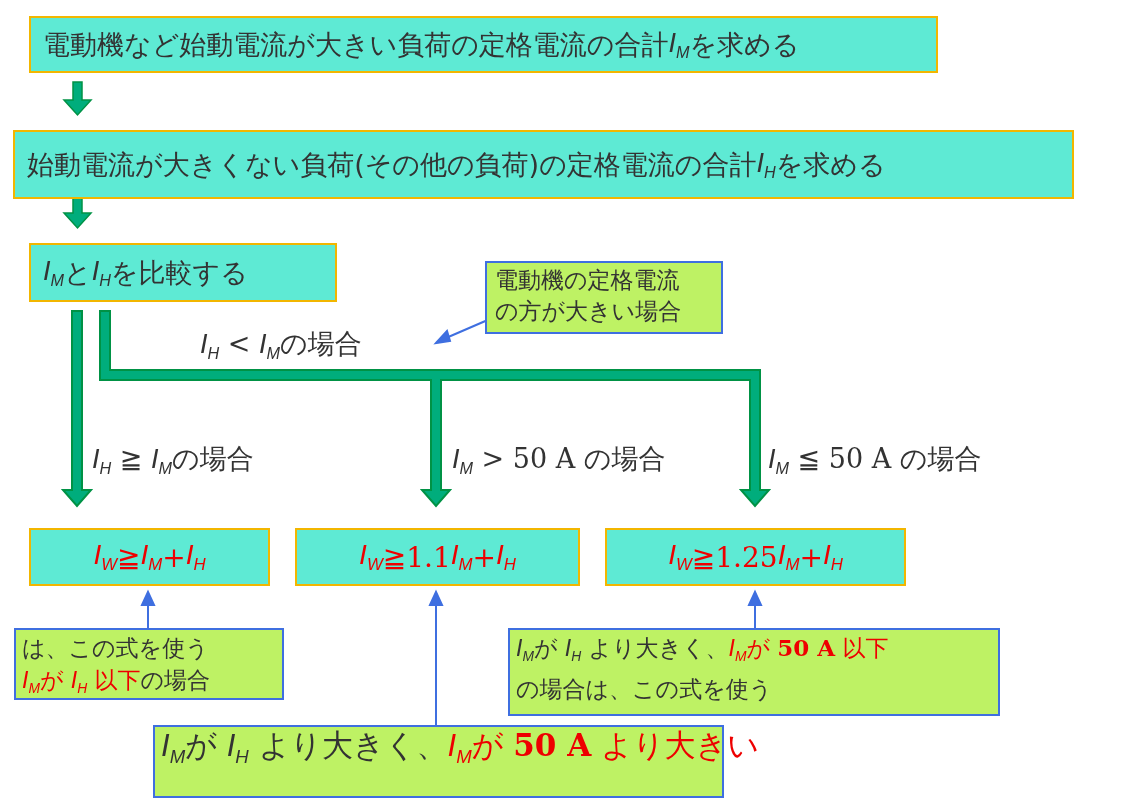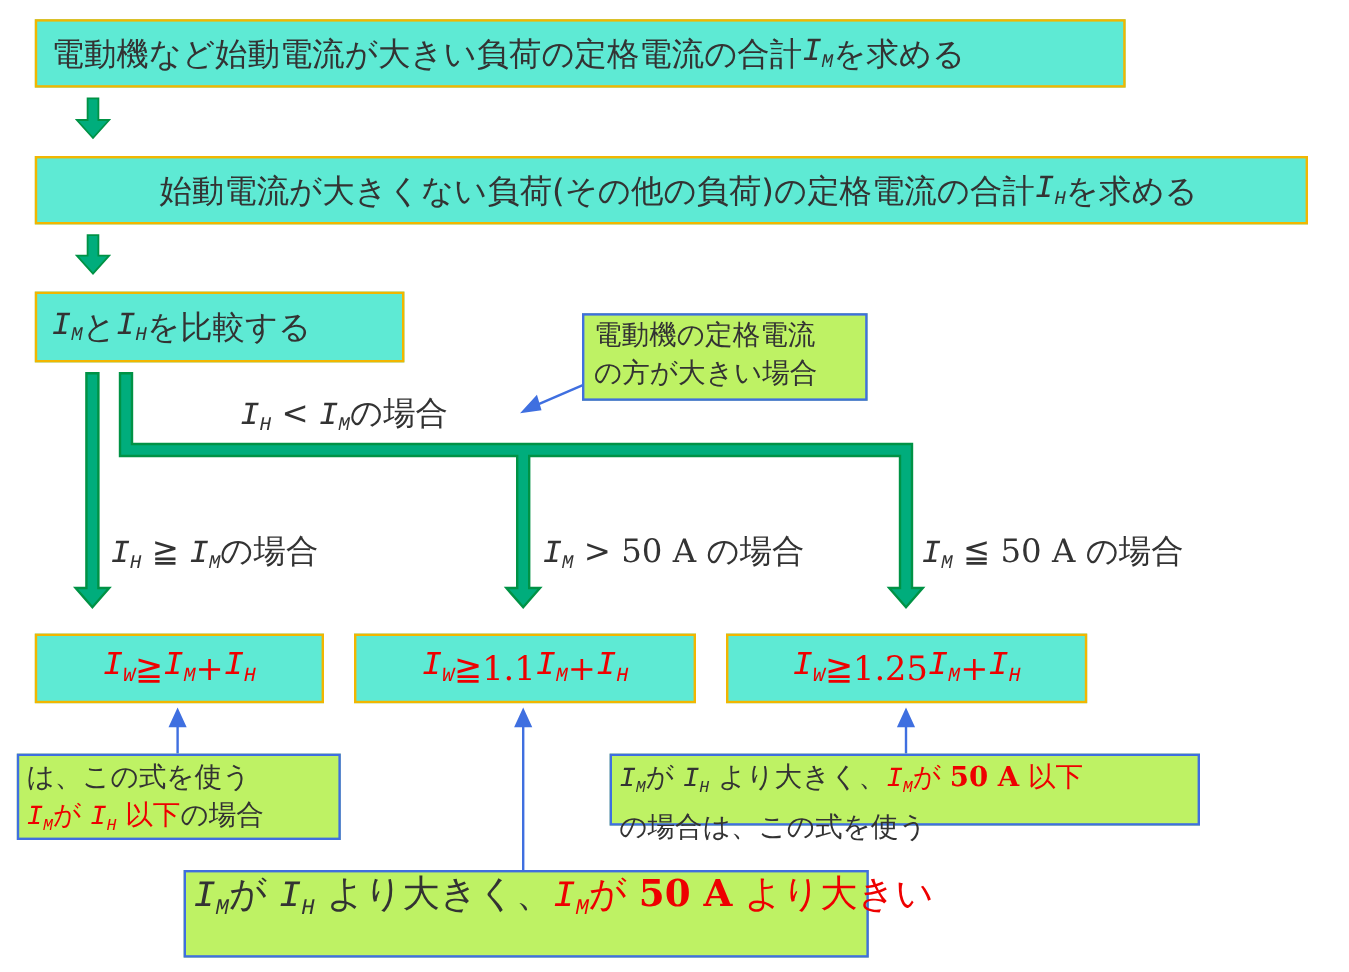--- a/index.html
+++ b/index.html
@@ -6,21 +6,21 @@
     body { width: 1124px; height: 810px; position: relative; overflow: hidden;
            font-family: "DejaVu Sans", sans-serif; color: #333333; }
     .box { position: absolute; box-sizing: border-box; background: #5eead4;
            border: 2px solid #f2b600; display: flex; align-items: center;
            padding-left: 12px; white-space: nowrap; font-size: 27px; color: #333; }
     .fbox { justify-content: center; padding-left: 0; color: #ee0000;
             font-family: "DejaVu Serif", serif; font-size: 28px; }
     .note { position: absolute; box-sizing: border-box; background: #bef264;
             border: 2px solid #3f6fe0; padding: 2px 6px; font-size: 22px;
             line-height: 26px; color: #333; white-space: nowrap; }
-    .m { font-family: Liberation Mono, monospace; font-style: italic; }
+    .m { font-family: Liberation Sans, sans-serif; font-style: italic; }
     .m sub { font-size: 0.6em; vertical-align: -0.35em; }
     .up { font-family: "DejaVu Serif", serif; font-style: normal; }
     .bold { font-family: "DejaVu Serif", serif; font-weight: bold; }
     .red { color: #ee0000; }
     .lbl { position: absolute; font-size: 27px; color: #333; white-space: nowrap; }
     svg.layer { position: absolute; left: 0; top: 0; }
   </style>
 </head>
 <body>
 
@@ -47,21 +47,21 @@
     <path d="M749 605 L755 592 L761 605 Z"></path>
   </g>
 </svg>
 
 <div class="box" style="left:29px; top:16px; width:909px; height:57px;">
   <span>電動機など始動電流が大きい負荷の定格電流の合計 </span>
   <span class="m"><span>I</span><sub>M</sub></span>
   <span>を求める</span>
 </div>
 
-<div class="box" style="left:29px; top:130px; width:1061px; height:57px;justify-content:center;">
+<div class="box" style="left:13px; top:130px; width:1061px; height:69px;">
   <span>始動電流が大きくない負荷(その他の負荷)の定格電流の合計 </span>
   <span class="m"><span>I</span><sub>H</sub></span>
   <span>を求める</span>
 </div>
 
 <div class="box" style="left:29px; top:243px; width:308px; height:59px;">
   <span class="m"><span>I</span><sub>M</sub></span>
   <span>と</span>
   <span class="m"><span>I</span><sub>H</sub></span>
   <span>を比較する</span>
@@ -115,21 +115,21 @@
     <span class="m"><span>I</span><sub>H</sub></span>
 </div>
 
 <div class="note" style="left:14px; top:628px; width:270px; height:72px; font-size:23px; line-height:32px;">
   <div>は、この式を使う</div>
   <div>
     <span class="m red"><span>I</span><sub>M</sub></span><span class="red">が</span> <span class="m red"><span>I</span><sub>H</sub></span> <span class="red">以下</span><span>の場合</span>
   </div>
 </div>
 
-<div class="note" style="left:508px; top:628px; width:492px; height:60px; font-size:23px; line-height:32px;">
+<div class="note" style="left:508px; top:628px; width:492px; height:88px; font-size:23px; line-height:32px;">
   <div>
     <span class="m"><span>I</span><sub>M</sub></span><span>が</span> <span class="m"><span>I</span><sub>H</sub></span> <span>より大きく、</span><span class="m red"><span>I</span><sub>M</sub></span><span class="red">が</span> <span class="red bold">50 A</span> <span class="red">以下</span>
   </div>
   <div>の場合は、この式を使う</div>
 </div>
 
 <div class="note" style="left:153px; top:725px; width:571px; height:73px; font-size:31px; line-height:32px;">
   <div>
     <span class="m"><span>I</span><sub>M</sub></span><span>が</span> <span class="m"><span>I</span><sub>H</sub></span> <span>より大きく、</span><span class="m red"><span>I</span><sub>M</sub></span><span class="red">が</span> <span class="red bold">50 A</span> <span class="red">より大きい</span>
   </div>

